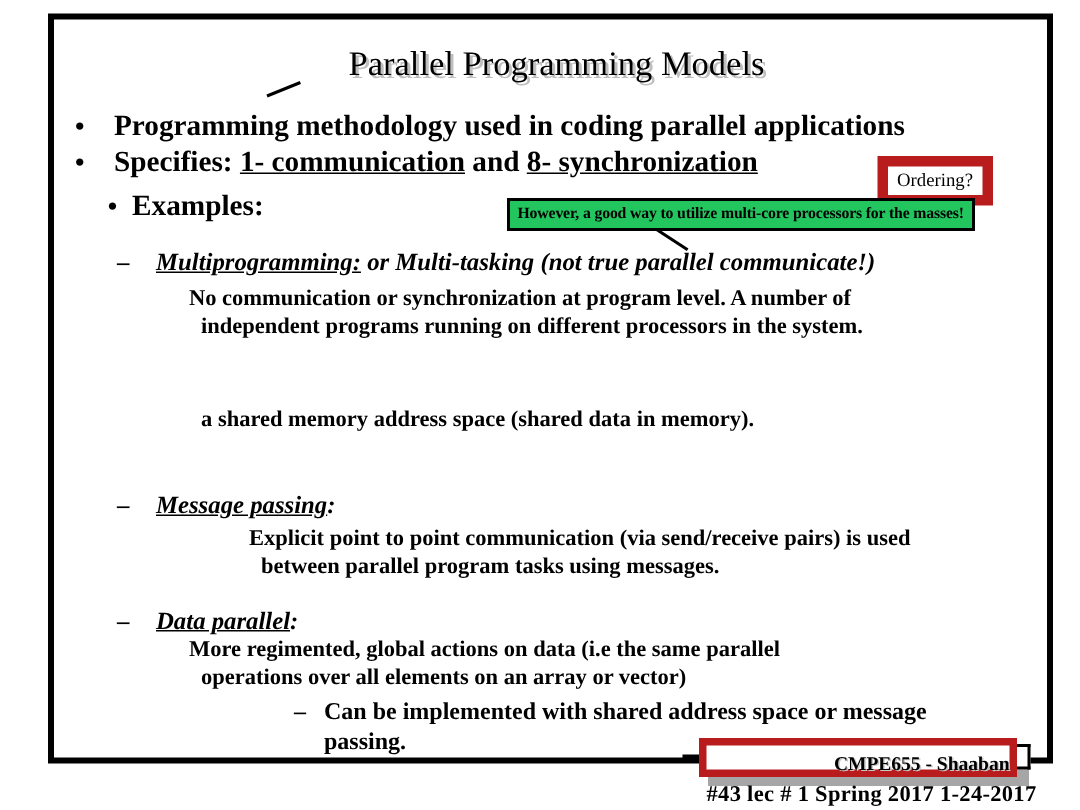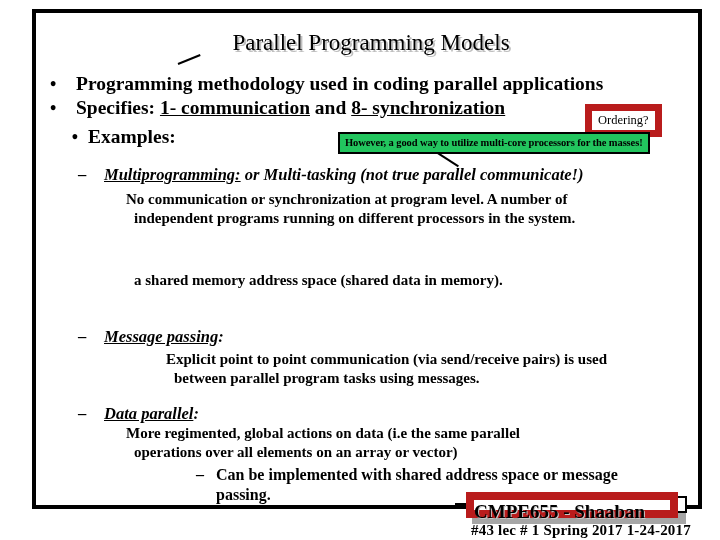--- a/index.html
+++ b/index.html
@@ -204,25 +204,25 @@
     width: 214px;
     height: 26px;
     background: #a6a6a6;
   }
   #footer-plate {
     position: absolute;
     left: 0;
     top: 0;
     width: 212px;
     height: 26px;
-    border: 8px solid #b91c1c;
+    border: 5px solid #b91c1c;
     background: #ffffff;
     box-sizing: border-box;
-    text-align: left;
-    font-size: 19px;
+    text-align: right;
+    font-size: 13px;
     font-weight: bold;
     line-height: 24px;
     white-space: nowrap;
     text-shadow: 1px 1px 0 #c9c9c9;
   }
   
   #footer-tab {
     position: absolute;
     left: 212px;
     top: 4px;

